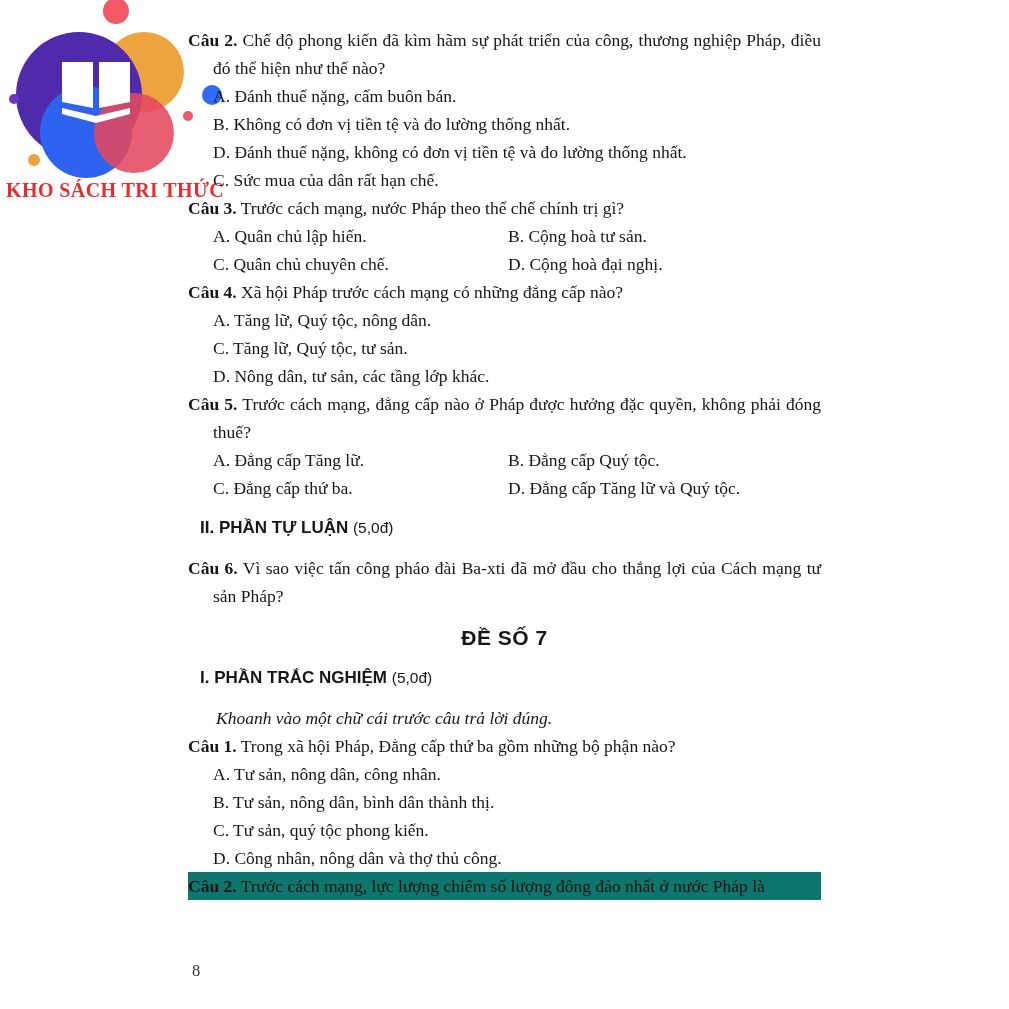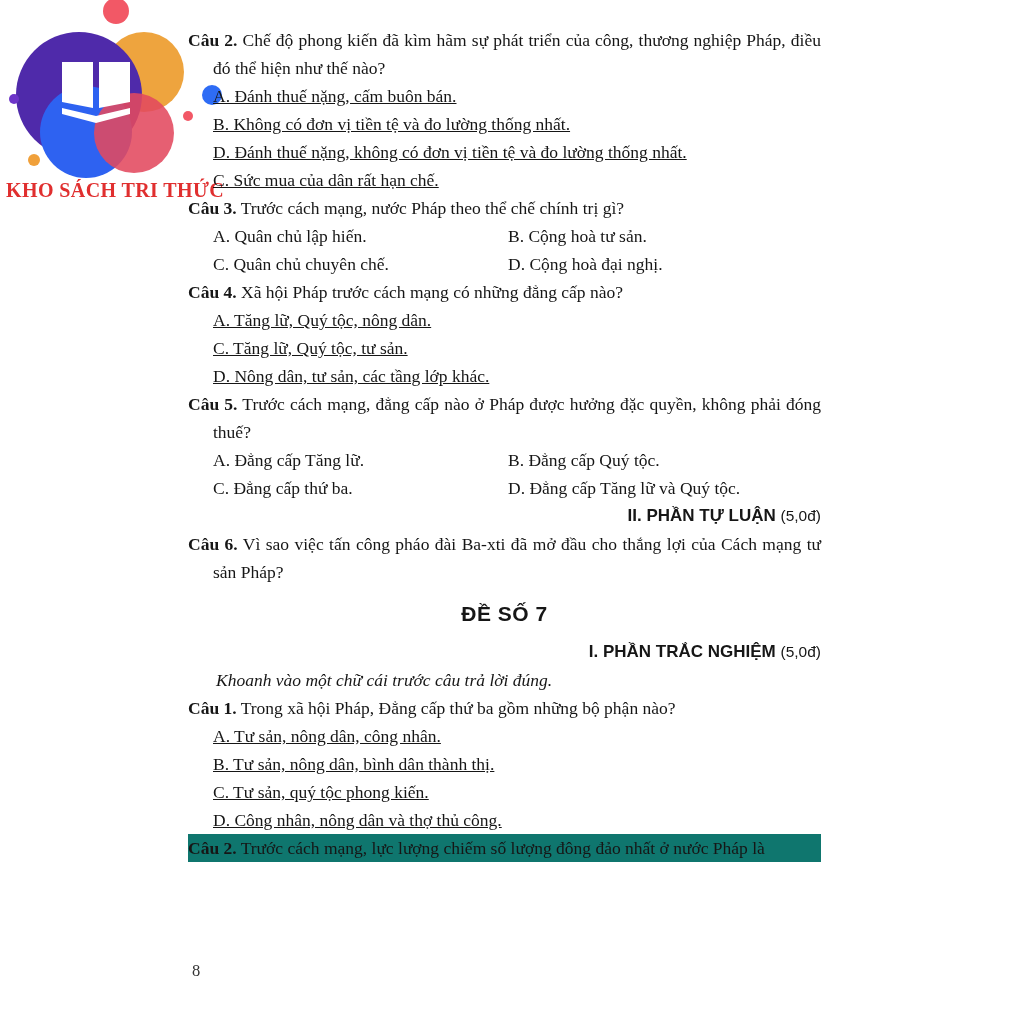--- a/index.html
+++ b/index.html
@@ -7,24 +7,24 @@
     position:relative; width:1009px; height:1009px; background:#ffffff;
     overflow:hidden; font-family:"Liberation Serif", serif; color:#161616;
   }
   
   .doc {
     position:absolute; left:188px; top:26px; width:633px;
     font-size:17.5px; line-height:28px;
   }
   .q   { margin:0; text-align:justify; padding-left:25px; text-indent:-25px; }
   .q b { font-weight:bold; }
-  .opt { margin-left:25px;text-decoration:underline; }
+  .opt { margin-left:25px; }
   .optrow { display:flex; margin-left:25px; }
   .optrow .c1 { width:295px; flex:0 0 295px; }
-  .sec { margin:0; font-family:"Liberation Sans", sans-serif; font-weight:bold; font-size:17px;text-align:right; }
+  .sec { margin:12px; font-family:"Liberation Sans", sans-serif; font-weight:bold; font-size:17px; }
   .sec .pts { font-weight:normal; font-size:15.5px; }
   .title {
     margin:14px 0 10px; text-align:center;
     font-family:"Liberation Sans", sans-serif; font-weight:bold;
     font-size:21px; letter-spacing:0.5px;
   }
   .note { margin-left:28px; font-style:italic; }
   .hl { background:#0f766e; }
   
   .pagenum {

